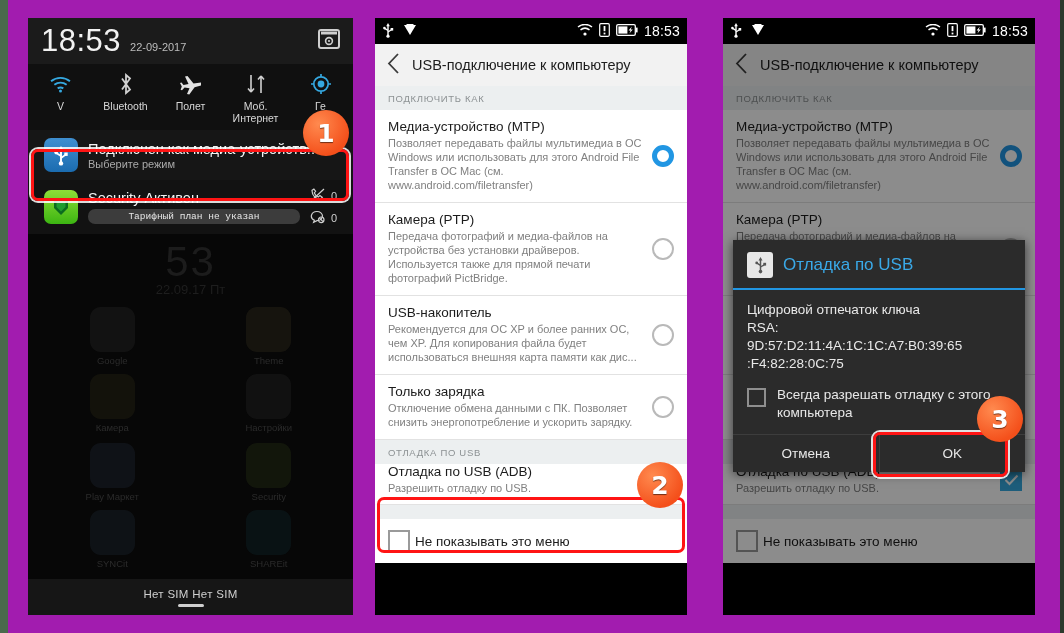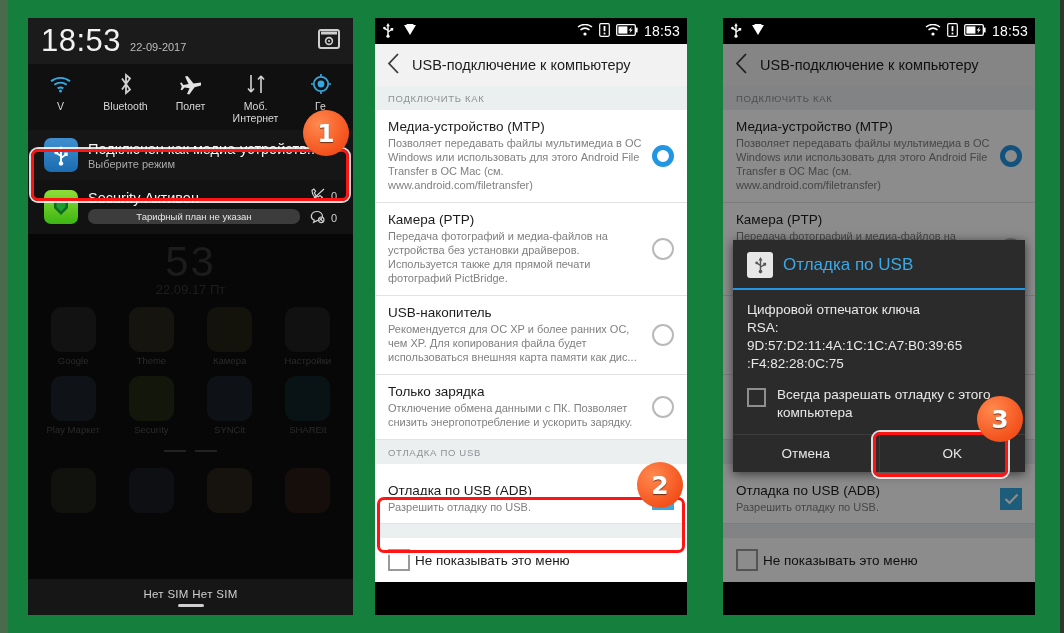--- a/index.html
+++ b/index.html
@@ -2,21 +2,21 @@
 <html><head>
 <meta charset="utf-8">
 <style>
   * { box-sizing: border-box; margin: 0; padding: 0; }
   html, body {
     width: 1064px; height: 633px;
     background: #000;
     font-family: "Liberation Sans", sans-serif;
     overflow: hidden;
   }
-  #root { position: relative; width: 1064px; height: 633px; background: #15803d; }
+  #root { position: relative; width: 1064px; height: 633px; background: #a21caf; }
   .edge-strip { position: absolute; top: 0; left: 0; width: 8px; height: 633px; background: #4a6a4c; }
   .edge-strip.right { left: auto; right: 0; background: #2c3a2d; width: 4px; }
 
   
   .panel { position: absolute; top: 18px; height: 597px; overflow: hidden; background: #000; }
   #panel1 { left: 28px; width: 325px; }
   #panel2 { left: 375px; width: 312px; }
   #panel3 { left: 723px; width: 312px; }
 
   
@@ -47,28 +47,28 @@
                display: flex; align-items: center; justify-content: center; }
   .usb-badge { background: linear-gradient(#3f8fd0,#1b6cb0); }
   .sec-badge { background: linear-gradient(#8ede37,#3cb512); }
   .notif-txt { flex: 1; min-width: 0; }
   .notif-title { font-size: 14.5px; color: #f3f3f3; white-space: nowrap; overflow: hidden; }
   .notif-sub { font-size: 11px; color: #a9a9a9; margin-top: 1px; }
   .notif-right { display: flex; flex-direction: column; gap: 6px; align-items: center;
                  color: #cfcfcf; font-size: 11px; }
   .notif-right > div { display: flex; align-items: center; gap: 6px; }
   .plan-pill { background: #3c3c3c; border-radius: 7px; text-align: center; color: #e6e6e6;
-               font-size: 9.5px; padding: 2px 0; margin-top: 3px; }
+               font-size: 9.5px; padding: 2px 0; margin-top: 3px; font-family: Liberation Mono, monospace; }
 
   
   .home { position: relative; flex: 1; background: #070707; overflow: hidden; }
   .home-clock { text-align: center; padding-top: 4px; }
   .home-clock .hc-n { font-size: 42px; color: #1c1c1c; font-weight: 300; letter-spacing: 2px; }
   .home-clock .hc-d { font-size: 13px; color: #1e1e1e; margin-top: -4px; }
-  .grid { display: grid; grid-template-columns: repeat(4,1fr); row-gap: 0; padding: 10px 6px 0; }
+  .grid { display: grid; grid-template-columns: repeat(2,1fr); row-gap: 8px; padding: 10px 6px 0; }
   .app { text-align: center; }
   .app-ic { width: 45px; height: 45px; border-radius: 11px; margin: 0 auto; opacity: .30; }
   .app-lbl { font-size: 9.5px; color: #2b2b2b; margin-top: 3px; }
   .pager { text-align: center; margin: 3px 0 2px; }
   .pager span { display: inline-block; width: 22px; height: 2px; background: #222; margin: 0 2px; }
   .navbar { height: 36px; background: #161616; display: flex; flex-direction: column;
             align-items: center; justify-content: center; }
   .navbar .sims { font-size: 11.5px; color: #cfcfcf; letter-spacing: .3px; }
   .navbar .pill { width: 26px; height: 3px; background: #cfcfcf; border-radius: 2px; margin-top: 4px; }
 
@@ -83,21 +83,21 @@
   .listrow .txt { flex: 1; }
   .lr-title { font-size: 13.5px; color: #1c1c1c; }
   .lr-desc { font-size: 11px; color: #808080; line-height: 14px; margin-top: 2px; }
   .radio { width: 22px; height: 22px; border-radius: 50%; border: 2px solid #b9b9b9;
            flex: none; align-self: center; }
   .radio.on { border: 5px solid #2196e3; background: #fff; }
   .cb { width: 22px; height: 22px; flex: none; align-self: center;
         display: flex; align-items: center; justify-content: center; }
   .cb.checked { background: #36a9e1; }
   .cb.empty { border: 2px solid #9a9a9a; background: #fff; }
-  .adb-row { padding: 19px 13px 9px; align-items: flex-end; }
+  .adb-row { padding: 0 13px 9px; align-items: flex-end; }
   .bottom-cb { background: #fff; display: flex; align-items: center; gap: 5px;
                padding: 11px 13px; }
   .bottom-cb .lbl { font-size: 13.5px; color: #1c1c1c; }
   .spacer-gray { background: #eceff0; height: 14px; }
 
   
   #panel3 .dimwrap { position: relative; }
   #panel3 .dim { position: absolute; inset: 0; background: rgba(0,0,0,.45); z-index: 5; }
 
   

